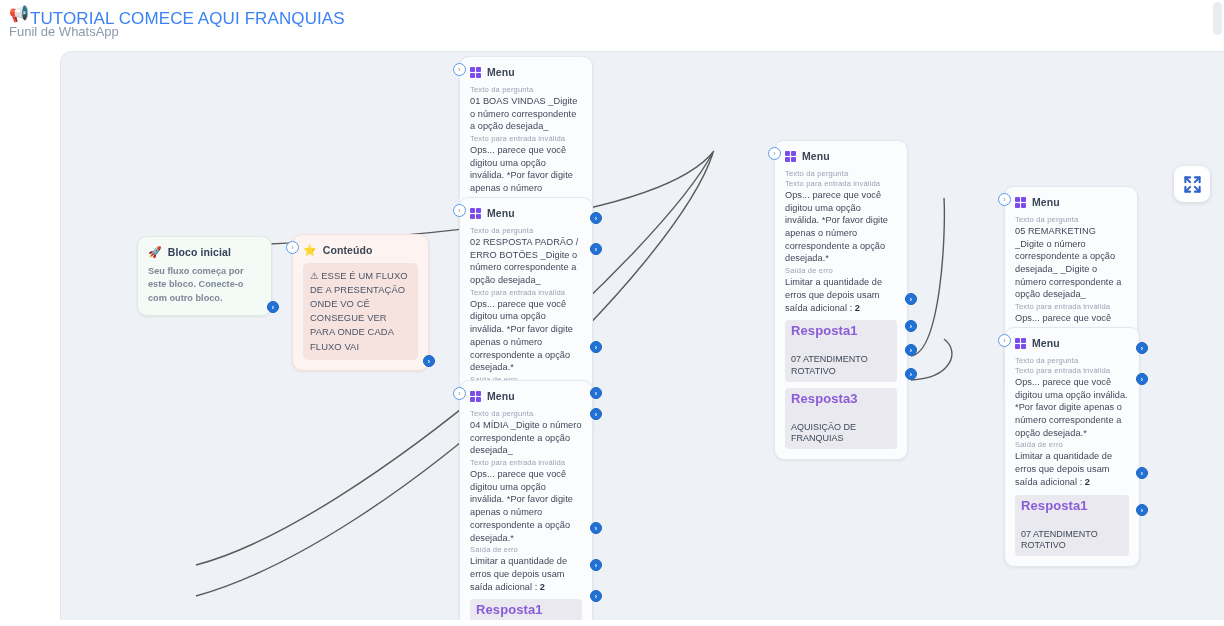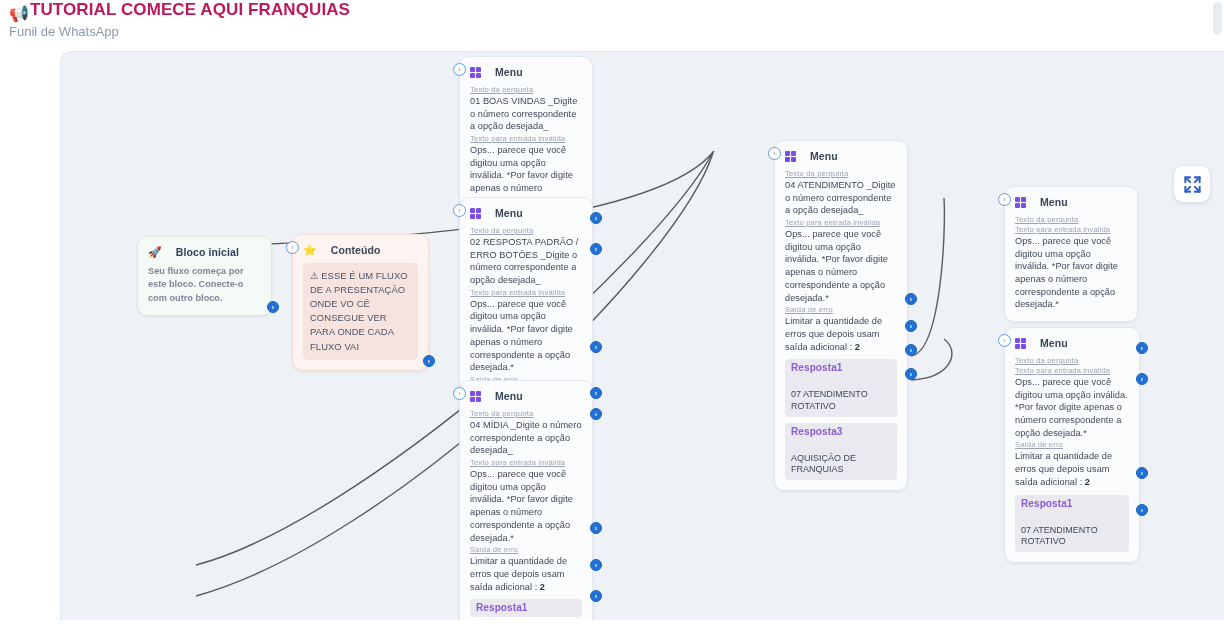--- a/index.html
+++ b/index.html
@@ -10,22 +10,22 @@
     font-family: "Liberation Sans", sans-serif;
     overflow: hidden;
   }
 
   
   #header {
     position: absolute; left: 0; top: 0; width: 1224px; height: 44px;
     background: #ffffff;
   }
   #page-title {
-    position: absolute; left: 30px; top: 0;
-    font-size: 17px; color: #be185d; font-weight: 700;
+    position: absolute; left: 30px; top: 9px;
+    font-size: 17px; color: #3b82f6; font-weight: 400;
     letter-spacing: .1px; white-space: nowrap;
   }
   #title-icon {
     position: absolute; left: 9px; top: 5px;
     font-size: 16px; line-height: 18px;
   }
   #page-subtitle {
     position: absolute; left: 9px; top: 24px;
     font-size: 13px; color: #8e99ab; font-weight: 400;
   }
@@ -53,28 +53,28 @@
   
   .node {
     position: absolute;
     background: #fbfcfd;
     border: 1px solid #e3e8ef;
     border-radius: 10px;
     box-shadow: 0 1px 3px rgba(35,50,80,.07);
     padding: 9px 10px 10px 10px;
   }
   .node-title {
-    display: flex; align-items: center; gap: 14px;
+    display: flex; align-items: center; gap: 6px;
     font-size: 10.5px; font-weight: 700; color: #3c4658;
     letter-spacing: .1px;
     margin-bottom: 7px;
   }
   .field-label {
     font-size: 7.6px; color: #9aa4b4; letter-spacing: .15px;
-    margin-bottom: 1px; margin-top: 1px; text-decoration: underline;
+    margin-bottom: 1px; margin-top: 1px;
   }
   .field-label:first-of-type { margin-top: 0; }
   .field-value {
     font-size: 9.2px; color: #3f4859; line-height: 1.38;
     letter-spacing: .05px;
   }
   .field-value b { font-weight: 700; color: #2b3342; }
 
   
   .menu-icon {
@@ -85,21 +85,21 @@
   .menu-icon i { background: #7c4dea; border-radius: 1px; display: block; }
 
   
   .emoji-icon { font-size: 11px; line-height: 11px; }
 
   
   .chip {
     background: #e9e9ef; border-radius: 4px;
     padding: 3px 6px 4px 6px; margin-top: 6px;
   }
-  .chip-label { font-size: 10px; color: #8a5cd8; font-weight: 700; letter-spacing:.1px;}
+  .chip-label { font-size: 13px; color: #8a5cd8; font-weight: 700; letter-spacing:.1px;}
   .chip-text  { font-size: 9px; color: #3f4859; line-height: 1.3; margin-top: 16px;}
 
   
   .port-out {
     position: absolute; width: 12px; height: 12px; border-radius: 50%;
     background: #2272d6; border: 1px solid #1c63bd;
     display: flex; align-items: center; justify-content: center;
     color: #fff; font-size: 7px; line-height: 1; font-weight: 700;
     z-index: 6;
   }
@@ -254,21 +254,20 @@
     <div class="node-title">
       <span class="menu-icon">
           <i></i>
           <i></i>
           <i></i>
           <i></i>
         </span>
       <span>Menu</span>
     </div>
     <div class="field-label">Texto da pergunta</div>
-    <div class="field-value">04 ATENDIMENTO _Digite o número correspondente a opção desejada_</div>
     <div class="field-label">Texto para entrada inválida</div>
     <div class="field-value">Ops... parece que você digitou uma opção inválida. *Por favor digite apenas o número correspondente a opção desejada.*</div>
     <div class="field-label">Saída de erro</div>
     <div class="field-value"><span>Limitar a quantidade de erros que depois usam saída adicional : </span><b>2</b></div>
     <div class="chip">
       <div class="chip-label">Resposta1</div>
       <div class="chip-text">07 ATENDIMENTO ROTATIVO</div>
     </div>
     <div class="chip">
       <div class="chip-label">Resposta3</div>
@@ -285,20 +284,21 @@
     <div class="node-title">
       <span class="menu-icon">
           <i></i>
           <i></i>
           <i></i>
           <i></i>
         </span>
       <span>Menu</span>
     </div>
     <div class="field-label">Texto da pergunta</div>
+    <div class="field-value">05 REMARKETING _Digite o número correspondente a opção desejada_ _Digite o número correspondente a opção desejada_</div>
     <div class="field-label">Texto para entrada inválida</div>
     <div class="field-value">Ops... parece que você digitou uma opção inválida. *Por favor digite apenas o número correspondente a opção desejada.*</div>
   </div>
 
   <div class="node" id="node-06">
     <div class="port-in" style="left:-7px; top:6px;">›</div>
     <div class="node-title">
       <span class="menu-icon">
           <i></i>
           <i></i>

